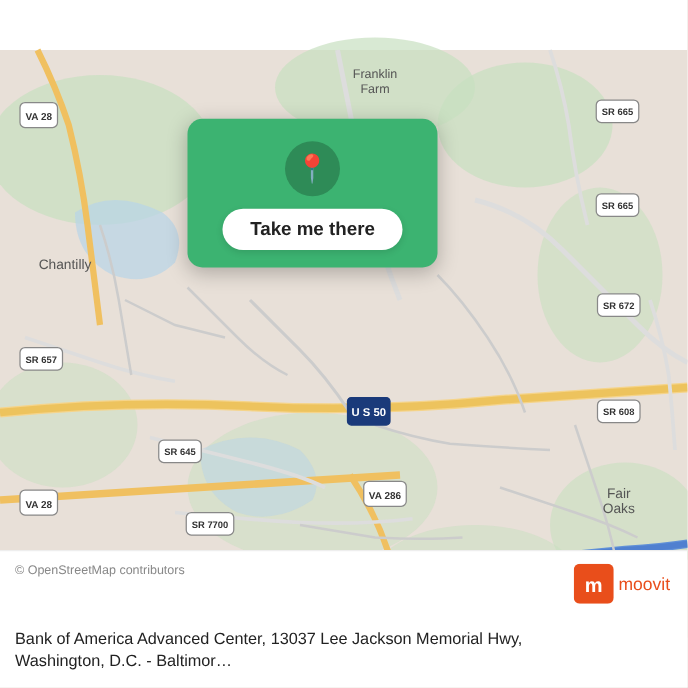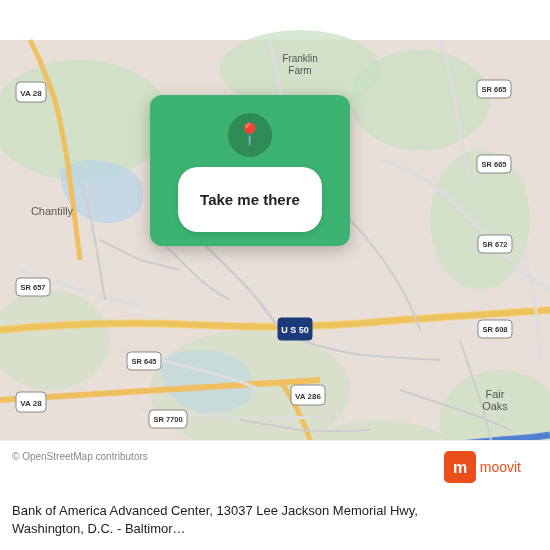--- a/index.html
+++ b/index.html
@@ -59,37 +59,37 @@
     #location-pin-icon {
       color: white;
       font-size: 22px;
       line-height: 1;
     }
 
     #take-me-there-btn {
       background: white;
       border: none;
       border-radius: 20px;
-      padding: 24px 22px;
+      padding: 8px 22px;
       font-size: 15px;
       font-weight: 600;
       color: #222;
       cursor: pointer;
       white-space: nowrap;
       box-shadow: 0 2px 6px rgba(0,0,0,0.12);
     }
 
     
     #bottom-bar {
       position: absolute;
       bottom: 0;
       left: 0;
       width: 100%;
       background: white;
-      padding: 10px 29px 12px 12px;
+      padding: 10px 14px 12px 12px;
       display: flex;
       align-items: flex-start;
       justify-content: space-between;
       z-index: 10;
       border-top: 1px solid #eee;
     }
 
     #bottom-bar-left {
       flex: 1;
     }

